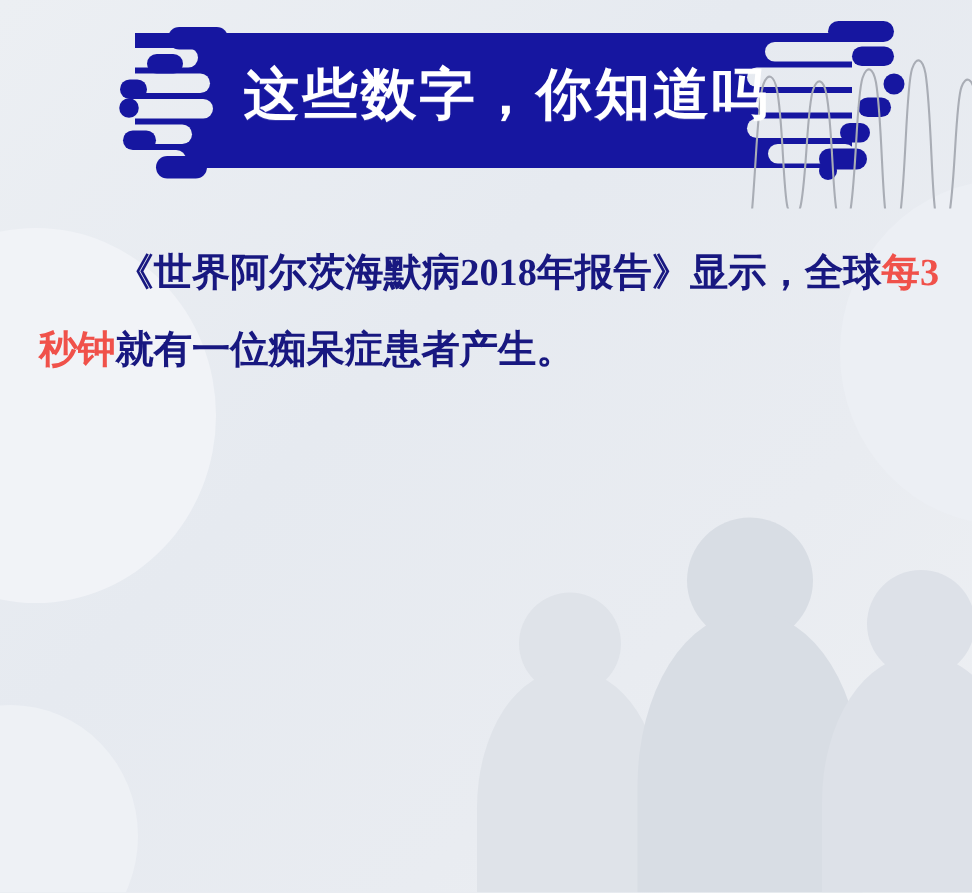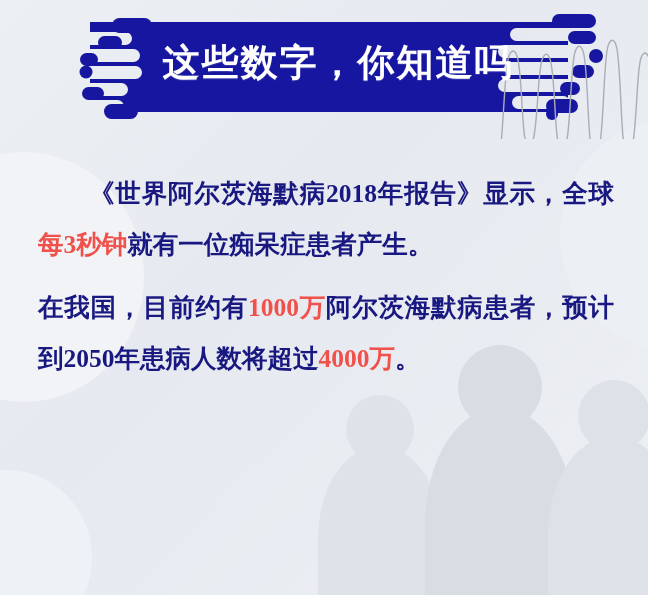--- a/index.html
+++ b/index.html
@@ -114,21 +114,21 @@
     width: 648px;
     padding: 0 22px 0 26px;
     box-sizing: border-box;
     color: #181880;
     font-family: "Liberation Serif", "DejaVu Serif", serif;
     font-weight: bold;
     font-size: 25.5px;
     line-height: 51px;
   }
   #body-copy p {
-    margin: 12px;
+    margin: 0;
     text-indent: 2em;
     text-align: justify;
     text-justify: inter-ideograph;
     text-align-last: left;
   }
   #body-copy p.cont {
     text-indent: 0;
   }
   .hl { color: #f0514a; }
 </style>
@@ -214,16 +214,15 @@
                C609,60 609,118 612,130 C615,140 619,138 621,128
                C625,104 625,54 629,44 C632,36 636,38 638,48
                C641,62 642,92 644,104"></path>
     </svg>
 
     <div id="banner-title">这些数字，你知道吗</div>
   </div>
 
   <div id="body-copy">
     <p><span>《世界阿尔茨海默病2018年报告》显示，全球</span><span class="hl">每3秒钟</span><span>就有一位痴呆症患者产生。</span></p>
-    <p class="cont"><span>在我国，目前约有</span><span class="hl">1000万</span><span>阿尔茨海默病患者，预计到2050年患病人数将超过</span><span class="hl">4000万</span><span>。</span></p>
   </div>
 
 </div>
 
 </body></html>

